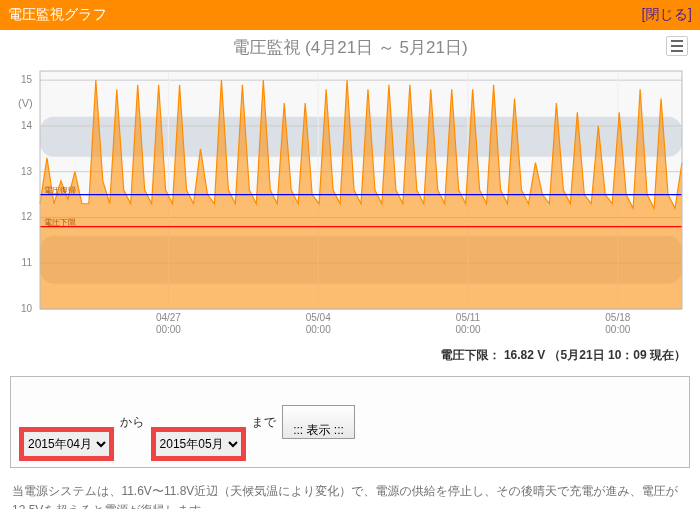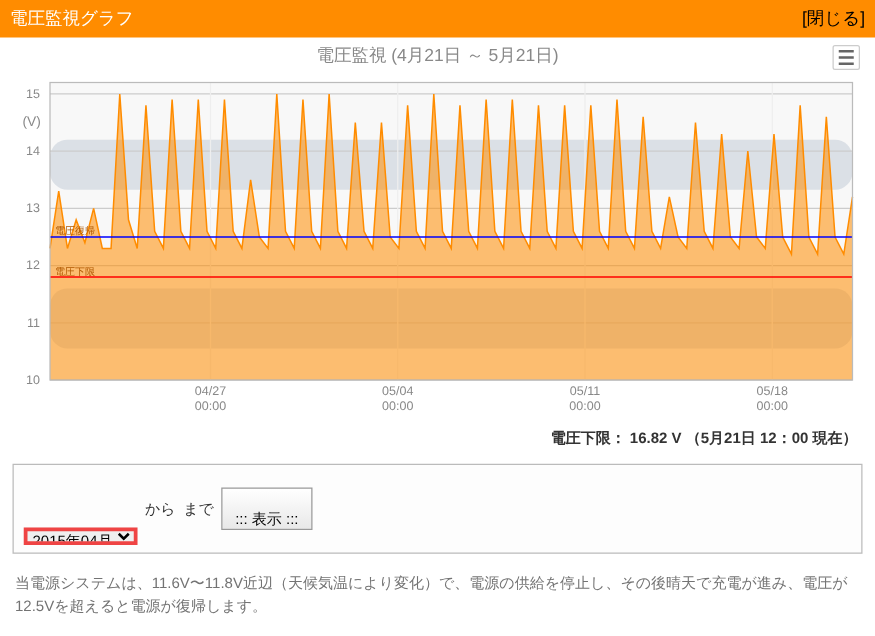--- a/index.html
+++ b/index.html
@@ -14,46 +14,46 @@
   .header {
     background: #ff8c00;
     color: #fff;
     padding: 15px 8px;
     display: flex;
     justify-content: space-between;
     align-items: center;
     font-size: 14px;
     height: 22px;
   }
-  .header a { color:#000000; text-decoration:none; }
+  .header a { color:#4c1d95; text-decoration:none; }
   .title-row {
     display:flex; align-items:center; justify-content:center;
     position:relative; padding: 6px 10px 2px;
   }
-  .chart-title { color:#888; font-size:14px; text-align:center; }
+  .chart-title { color:#888; font-size:17px; text-align:center; }
   .hamburger {
     position:absolute; right:12px; top:6px;
     width:22px; height:20px;
     border:1px solid #ccc; border-radius:2px;
     display:flex; flex-direction:column; justify-content:center; align-items:center; gap:3px;
     cursor:pointer; background:#fff;
   }
   .hamburger span { display:block; width:12px; height:2px; background:#666; }
   .ylabel { position:absolute; left:18px; top:36px; color:#888; font-size:11px; }
   .chart-wrap { position:relative; width:700px; height:284px; }
   svg.chart { display:block; }
   .latest {
     text-align:right; padding: 2px 14px 8px; font-weight:bold; font-size:12px;
   }
   .controls {
     border:1px solid #bbb; margin:4px 10px 0; padding:6px 8px;
     display:flex; align-items:center; gap:6px; background:#fdfdfd;
   }
   .controls select {
-    font-size:12px; height:14px; border:3px solid #ef4444; background:#efefef;margin-top:44px;
+    font-size:12px; height:34px; border:5px solid #ef4444; background:#efefef;margin-top:44px;
   }
   .controls .lbl { font-size:12px; }
   .controls button {
     font-size:12px; height:22px; padding:16px 10px;
     border:1px solid #999; background:linear-gradient(#fff,#e8e8e8);
     cursor:pointer;
   }
   .note {
     padding: 14px 12px 20px; font-size:12px; color:#737373; line-height:1.6;
   }
@@ -114,23 +114,24 @@
       <text x="44" y="131.57692307692307" class="ref-line-text">電圧復帰</text>
       <line x1="40" y1="165.61538461538458" x2="682" y2="165.61538461538458" stroke="#ff0000" stroke-width="1.2"></line>
       <text x="44" y="163.61538461538458" class="ref-line-text">電圧下限</text>
       <rect x="40" y="10" width="642" height="238" fill="none" stroke="#bbb"></rect>
     </svg>
 </div>
 
 <div class="latest">
   <span>電圧下限：</span>
   <span>16.82 V</span>
-  <span>（5月21日 12：00 現在）</span>
+  <span>（5月21日 10：09 現在）</span>
 </div>
 
 <div class="controls">
   <select><option>2015年04月</option></select>
   <span class="lbl">から</span>
+  <select><option>2015年05月</option></select>
   <span class="lbl">まで</span>
   <button>::: 表示 :::</button>
 </div>
 
 <div class="note">当電源システムは、11.6V〜11.8V近辺（天候気温により変化）で、電源の供給を停止し、その後晴天で充電が進み、電圧が12.5Vを超えると電源が復帰します。</div>
 
 </body></html>

